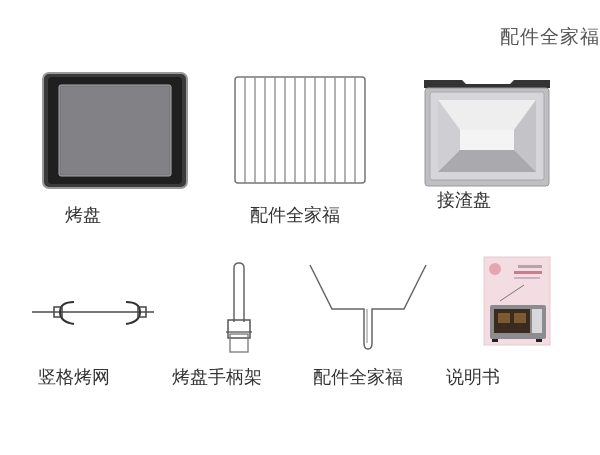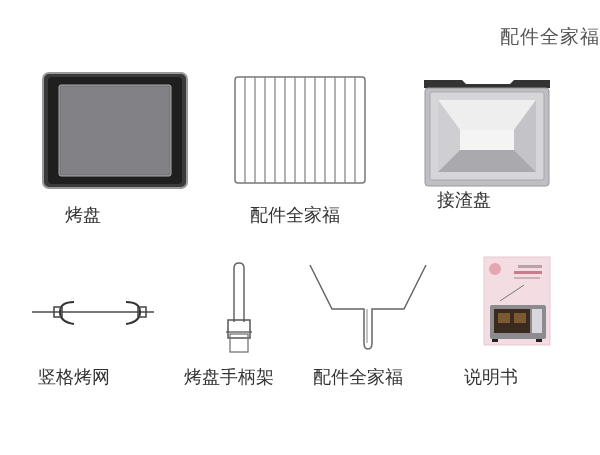--- a/index.html
+++ b/index.html
@@ -71,21 +71,21 @@
   <div class="label" style="left:38px;top:365px;width:110px">竖格烤网</div>
 </div>
 
 <div class="item">
   <svg style="left:224px;top:262px" width="30" height="92">
     <path d="M10 60 V6 Q10 1 15 1 Q20 1 20 6 V60" fill="none" stroke="#666" stroke-width="1.5"></path>
     <rect x="4" y="58" width="22" height="18" fill="none" stroke="#555" stroke-width="1.5"></rect>
     <rect x="6" y="72" width="18" height="18" fill="none" stroke="#777" stroke-width="1.3"></rect>
     <line x1="2" y1="70" x2="28" y2="70" stroke="#555" stroke-width="1.3"></line>
   </svg>
-  <div class="label" style="left:184px;top:365px;width:110px">烤盘手柄架</div>
+  <div class="label" style="left:172px;top:365px;width:110px">烤盘手柄架</div>
 </div>
 
 <div class="item">
   <svg style="left:308px;top:263px" width="120" height="90">
     <path d="M2 2 L24 46 H56 V80 Q56 86 60 86 Q64 86 64 80 V46 H96 L118 2" fill="none" stroke="#666" stroke-width="1.5"></path>
     <path d="M59 46 V80" stroke="#888" stroke-width="1"></path>
   </svg>
   <div class="label" style="left:313px;top:365px;width:110px">配件全家福</div>
 </div>
 
@@ -98,14 +98,14 @@
     <rect x="30" y="20" width="26" height="2" fill="#c9b3b8"></rect>
     <path d="M16 44 L28 36 L40 28" fill="none" stroke="#777" stroke-width="1"></path>
     <rect x="6" y="48" width="56" height="34" rx="2" fill="#8c8c90"></rect>
     <rect x="10" y="52" width="36" height="24" fill="#3a2a20"></rect>
     <rect x="14" y="56" width="12" height="10" fill="#7a5a30"></rect>
     <rect x="30" y="56" width="12" height="10" fill="#7a5a30"></rect>
     <rect x="48" y="52" width="10" height="24" fill="#d8d8dc"></rect>
     <rect x="8" y="82" width="6" height="3" fill="#222"></rect>
     <rect x="52" y="82" width="6" height="3" fill="#222"></rect>
   </svg>
-  <div class="label" style="left:464px;top:365px;width:100px">说明书</div>
+  <div class="label" style="left:446px;top:365px;width:100px">说明书</div>
 </div>
 
 </body></html>

